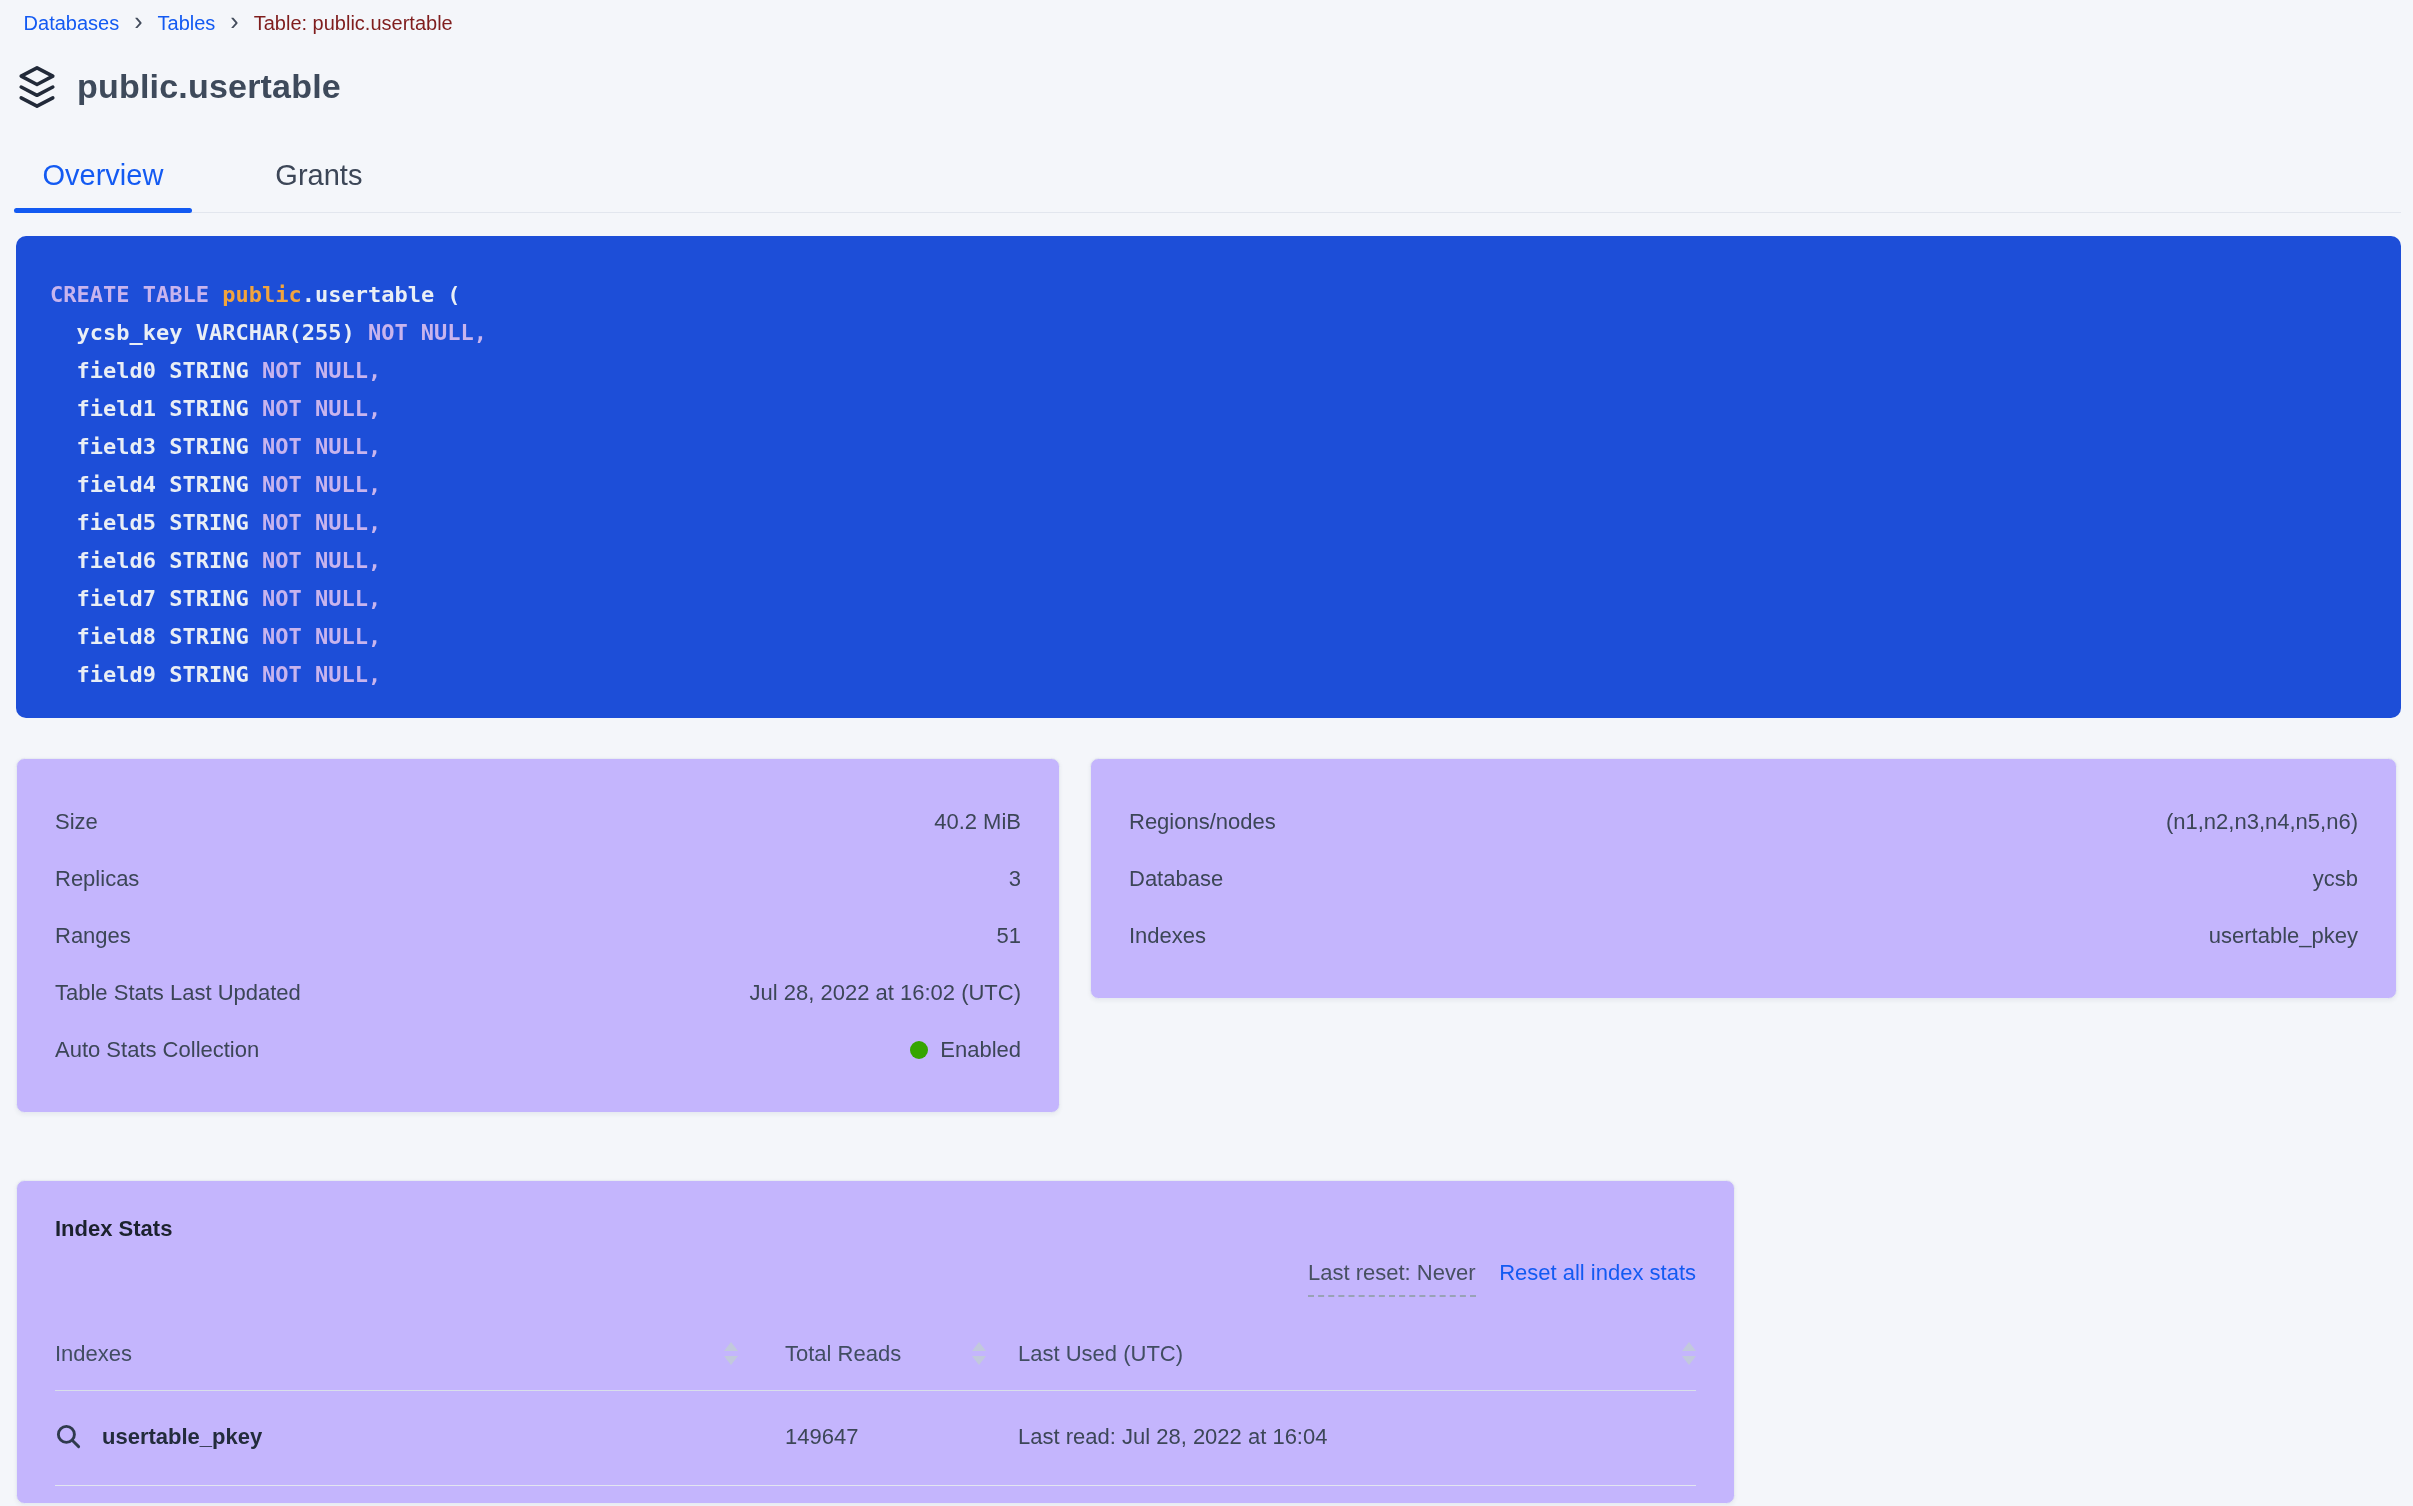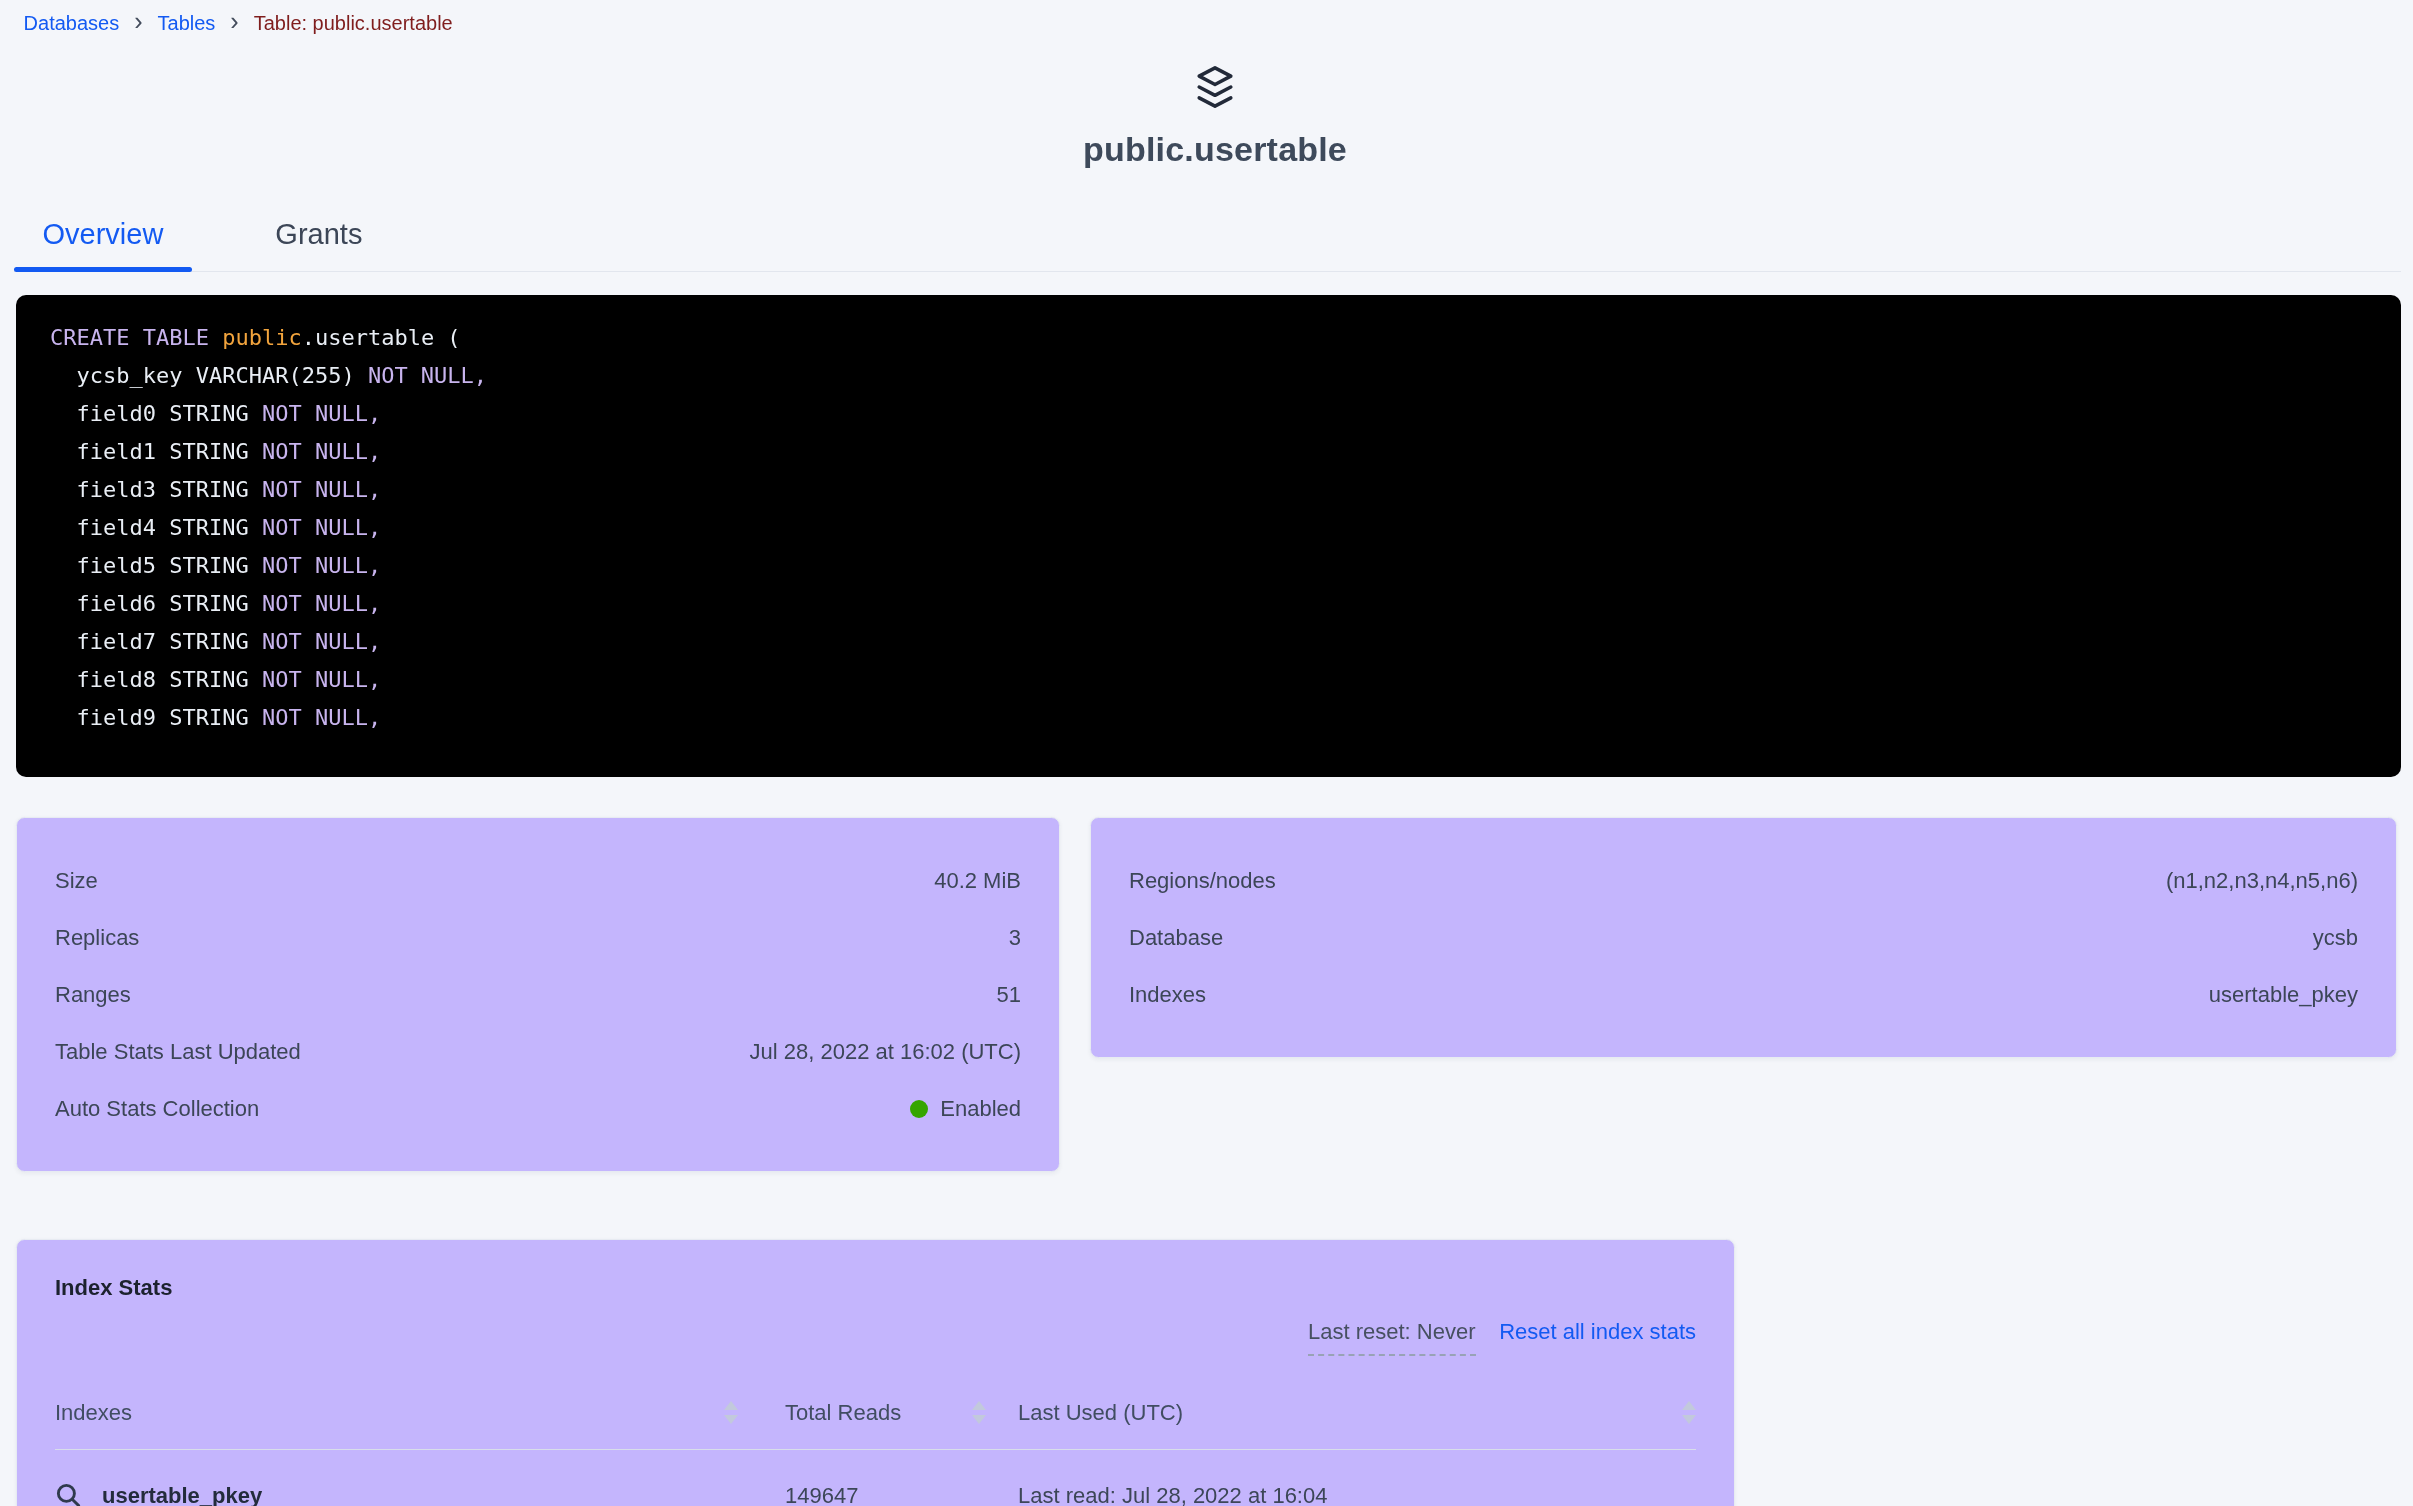--- a/index.html
+++ b/index.html
@@ -12,36 +12,36 @@
     overflow: hidden;
   }
 
   
   .breadcrumb { display:flex; align-items:center; gap:15px; padding:11.8px 0 0 23.6px; font-size:20px; }
   .breadcrumb .crumb-link { color:#135af2; text-decoration:none; cursor:pointer; }
   .breadcrumb .crumb-current { color:#7f1d1d; }
   .breadcrumb .sep { color:#434c5c; font-size:25px; line-height:20px; transform:translateY(-1.7px); }
 
   
-  .title-row { display:flex; align-items:center; gap:20px; margin:29px 0 0 17px;flex-direction:column; }
+  .title-row { display:flex; align-items:center; gap:20px; margin:29px 0 0 17px; }
   .title-row h1 { margin:0; font-size:34px; font-weight:600; color:#3e4a5b; letter-spacing:0.2px; }
 
   
   .tabs { display:flex; margin:49px 0 0 13.5px; width:2387px; border-bottom:1.7px solid #e2e6ee; }
   .tab { position:relative; font-size:29px; padding:0 29px 20px 29px; margin-right:54px; color:#3c4657; cursor:pointer; }
   .tab.active { color:#135af2; }
   .tab.active::after { content:""; position:absolute; left:0; right:0; bottom:-1.7px; height:5.9px; border-radius:3.4px; background:#135af2; }
 
   
   .sql-box {
     margin:23.6px 11.8px 0 16px; height:482px; overflow:hidden;
-    background:#000000; border-radius:10px;
-    padding:24px 17px 0 34px;
+    background:#1d4ed8; border-radius:10px;
+    padding:40px 17px 0 34px;
     font-family:"DejaVu Sans Mono","Liberation Mono",monospace;
-    font-weight:400; font-size:22px; line-height:38px;
+    font-weight:700; font-size:22px; line-height:38px;
   }
   .sql-line { white-space:pre; }
   .tok-kw { color:#c8b4ee; }
   .tok-db { color:#f2a43d; }
   .tok-pl { color:#e9eef5; }
 
   
   .card { background:#c4b5fd; border:0.8px solid #e7ebf2; border-radius:8.4px; box-shadow:0 1.7px 4.2px rgba(35,48,74,.06); }
   .cards-row { display:flex; align-items:flex-start; gap:30px; margin:40px 11.8px 0 16px; }
   .stats-card { padding:34px 38px; }

